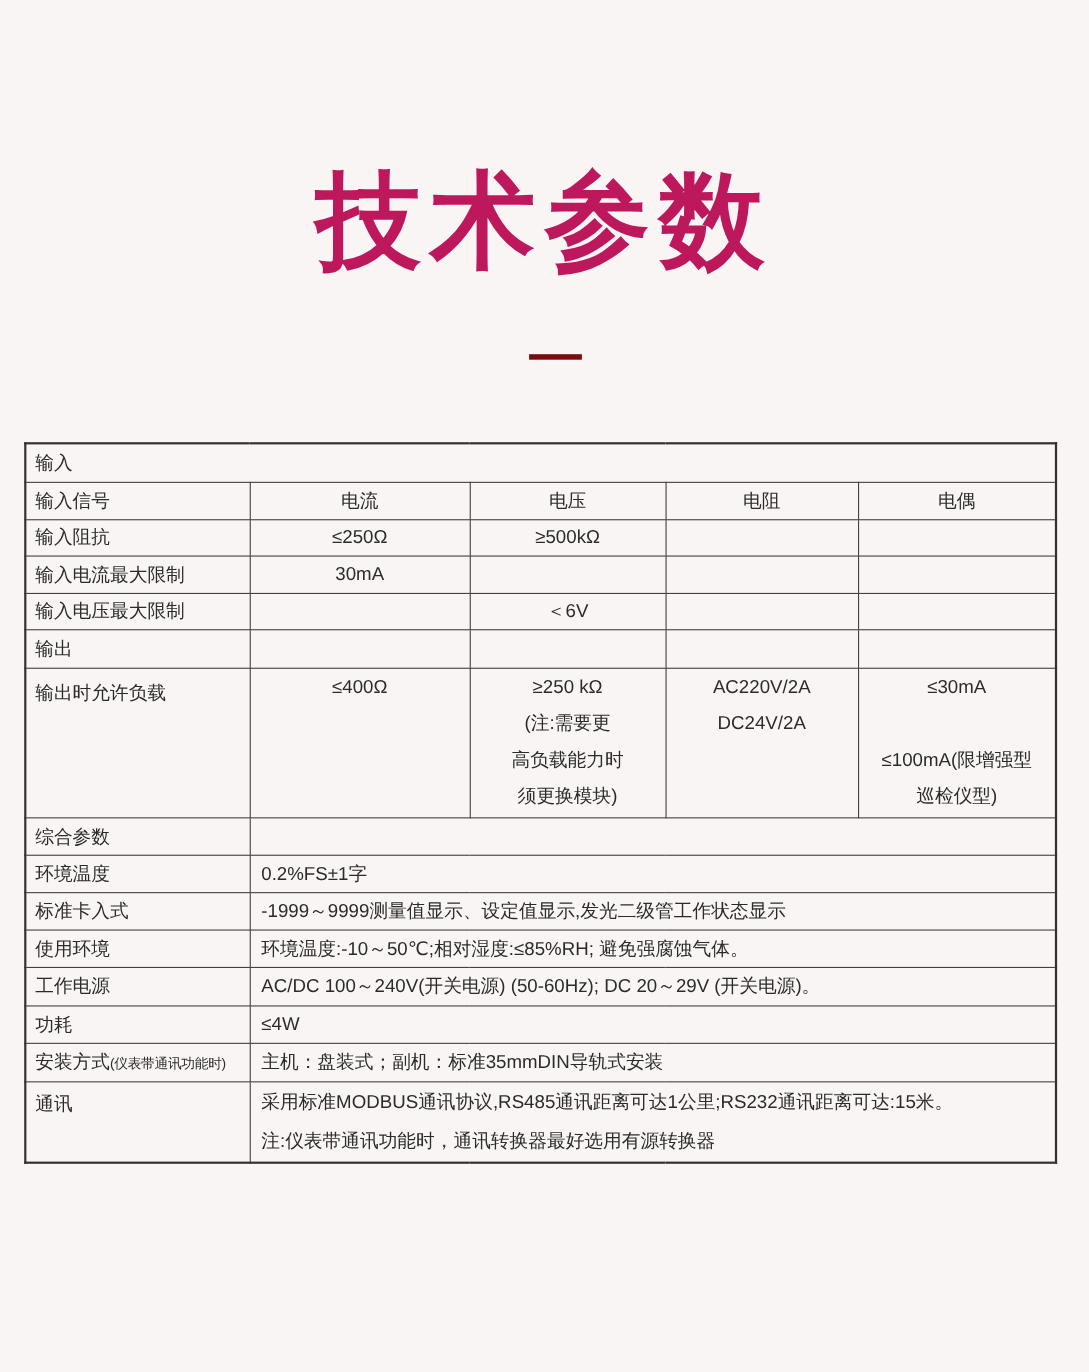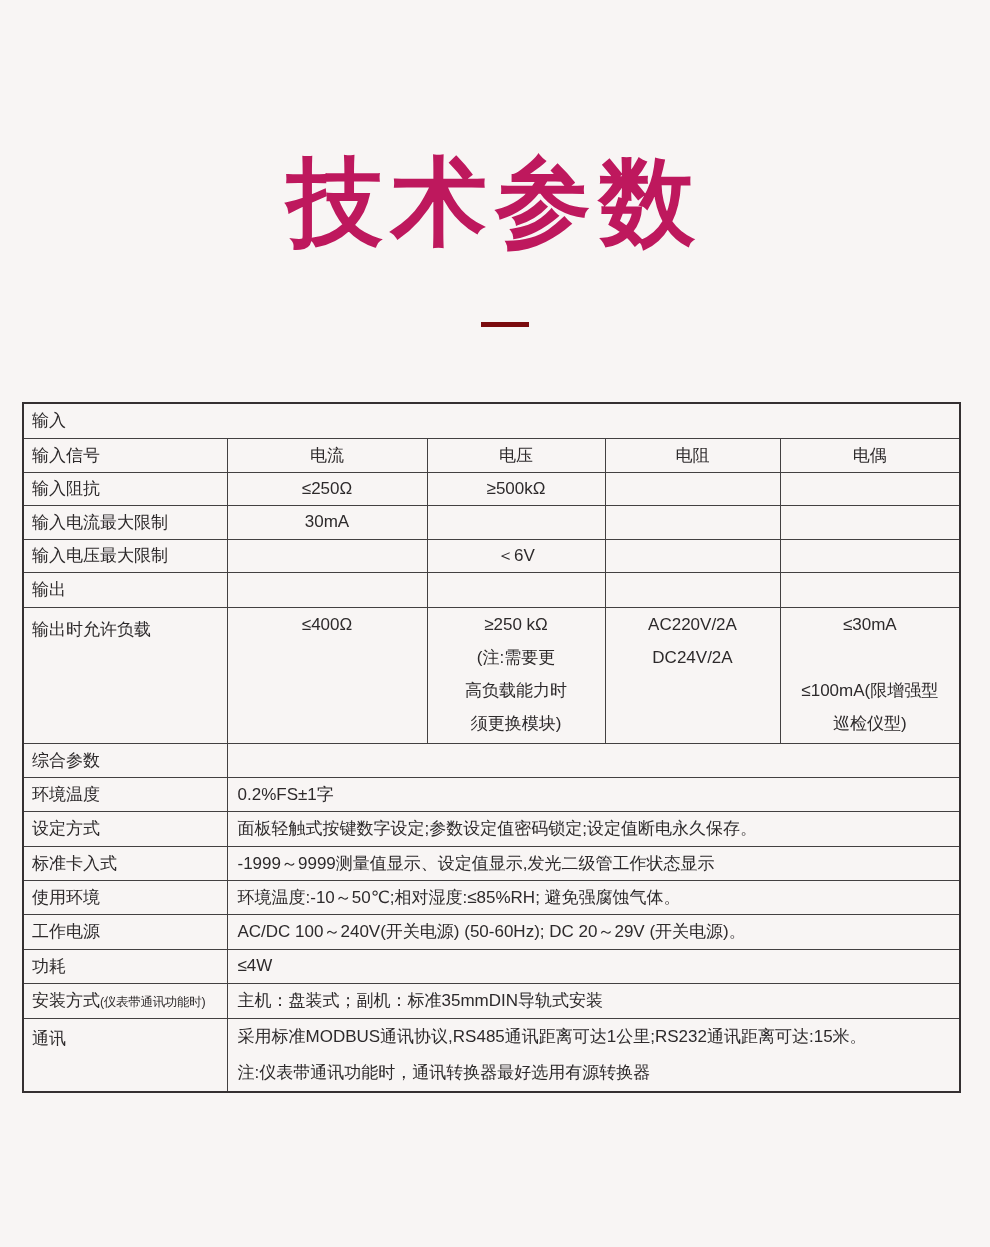--- a/index.html
+++ b/index.html
@@ -152,24 +152,20 @@
   <tr class="r34">
     <td class="lbl">综合参数</td>
     <td class="val" colspan="4"></td>
   </tr>
 
   <tr class="r34">
     <td class="lbl">环境温度</td>
     <td class="val" colspan="4">0.2%FS±1字</td>
   </tr>
 
-  <tr class="r35">
-    <td class="lbl">设定方式</td>
-    <td class="val" colspan="4">面板轻触式按键数字设定;参数设定值密码锁定;设定值断电永久保存。</td>
-  </tr>
 
   <tr class="r34">
     <td class="lbl">标准卡入式</td>
     <td class="val" colspan="4">-1999～9999测量值显示、设定值显示,发光二级管工作状态显示</td>
   </tr>
 
   <tr class="r34">
     <td class="lbl">使用环境</td>
     <td class="val" colspan="4">环境温度:-10～50℃;相对湿度:≤85%RH; 避免强腐蚀气体。</td>
   </tr>

